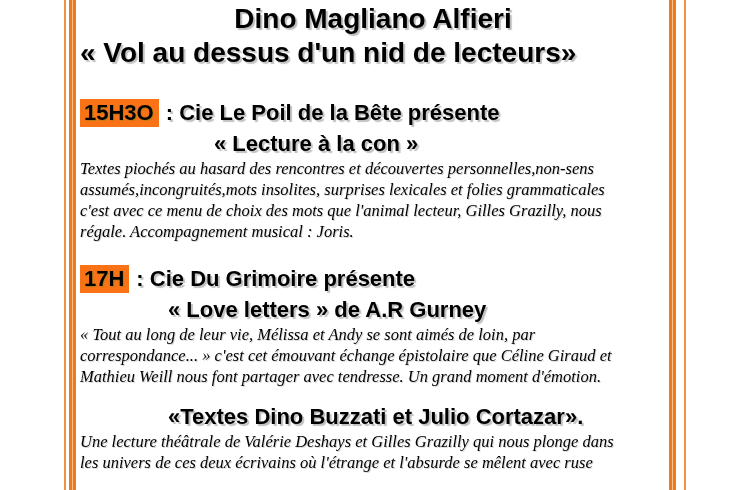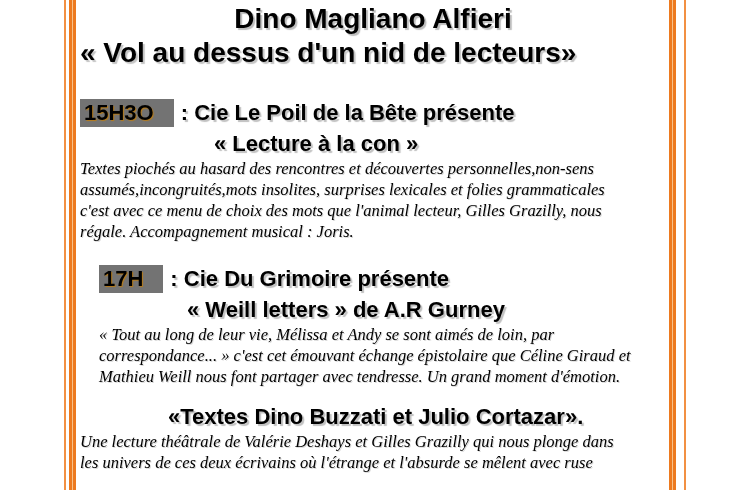--- a/index.html
+++ b/index.html
@@ -52,33 +52,33 @@
   .doc-subtitle {
     text-align: left;
     font-size: 28px;
     line-height: 26px;
     font-weight: bold;
     margin-top: 6px;
     text-shadow: 2px 2px 1px #c4c4c4;
   }
   .event { margin: 0; }
   .event-1 { margin-top: 32px; }
-  .event-2 { margin-top: 22px; margin-left: 19px; }
+  .event-2 { margin-top: 22px; }
   .event-3 { margin-top: 18px; }
 
   .event-heading {
     font-size: 22px;
     line-height: 30px;
     font-weight: bold;
     text-shadow: 2px 2px 1px #c0c0c0;
     white-space: nowrap;
   }
   .time-highlight {
-    background: #737373;
-    padding: 1px 20px 2px 4px;
+    background: #f97316;
+    padding: 1px 5px 2px 4px;
     text-shadow: 1px 1px 1px #b77c1a;
   }
   .heading-rest { margin-left: 7px; }
 
   .show-title {
     font-size: 22px;
     line-height: 24px;
     font-weight: bold;
     margin-top: 4px;
     text-shadow: 2px 2px 1px #c0c0c0;
@@ -121,21 +121,21 @@
       <div class="event-desc">Textes piochés au hasard des rencontres et découvertes personnelles,non-sens
 assumés,incongruités,mots insolites, surprises lexicales et folies grammaticales
 c'est avec ce menu de choix des mots que l'animal lecteur, Gilles Grazilly, nous
 régale. Accompagnement musical : Joris.</div>
     </div>
 
     <div class="event event-2">
       <div class="event-heading">
         <span class="time-highlight">17H</span><span class="heading-rest">: Cie Du Grimoire présente</span>
       </div>
-      <div class="show-title indent-shallow">« Weill letters » de A.R Gurney</div>
+      <div class="show-title indent-shallow">« Love letters » de A.R Gurney</div>
       <div class="event-desc">« Tout au long de leur vie, Mélissa et Andy se sont aimés de loin, par
 correspondance... » c'est cet émouvant échange épistolaire que Céline Giraud et
 Mathieu Weill nous font partager avec tendresse. Un grand moment d'émotion.</div>
     </div>
 
     <div class="event event-3">
       <div class="show-title indent-shallow">«Textes Dino Buzzati et Julio Cortazar».</div>
       <div class="event-desc">Une lecture théâtrale de Valérie Deshays et Gilles Grazilly qui nous plonge dans
 les univers de ces deux écrivains où l'étrange et l'absurde se mêlent avec ruse</div>
     </div>

